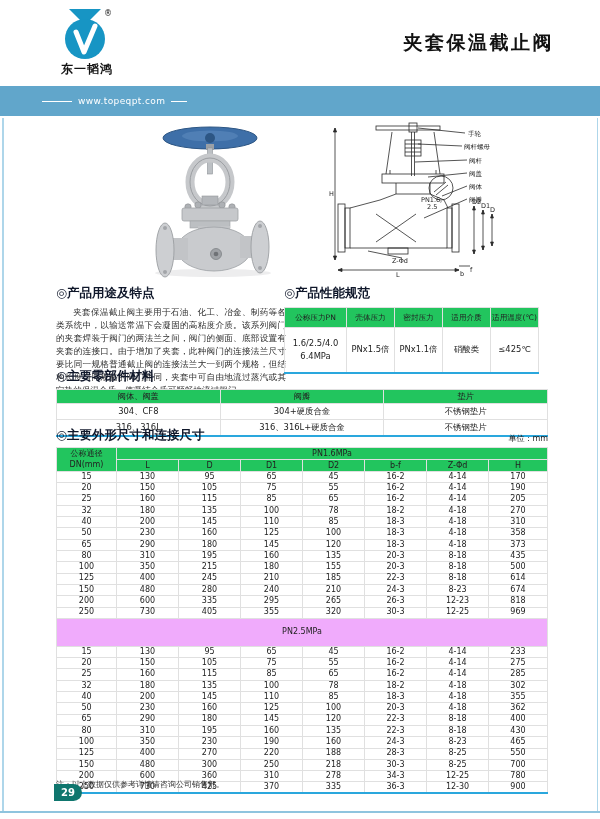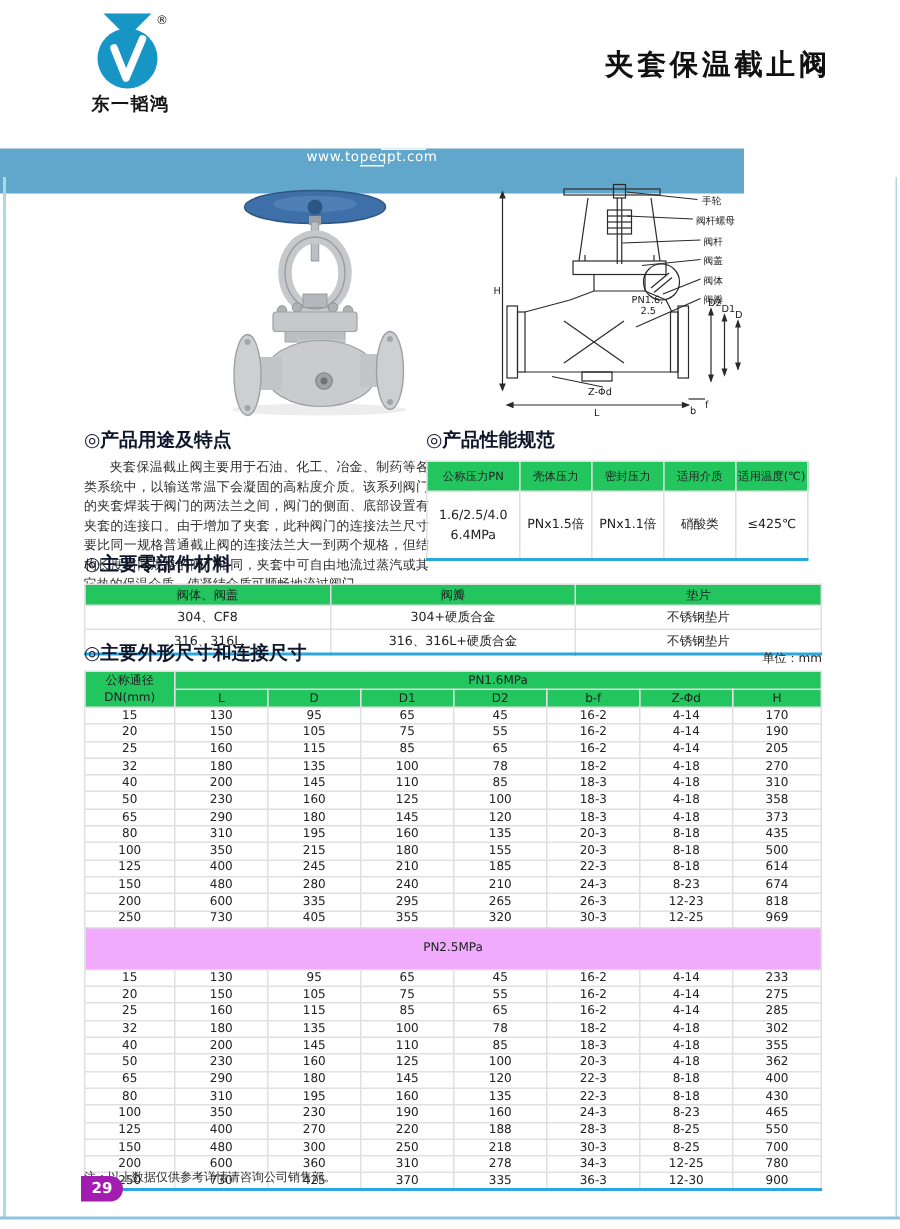--- a/index.html
+++ b/index.html
@@ -7,21 +7,21 @@
   body { width:600px; height:819px; font-family:"DejaVu Sans","Liberation Sans",sans-serif; }
   .page { position:relative; width:600px; height:819px; background:#fff; overflow:hidden; }
 
   
   .logo { position:absolute; left:54px; top:8px; width:66px; text-align:center; }
   .logo-mark { display:block; margin:0 auto; }
   .logo-text { font-size:12px; font-weight:bold; color:#141414; letter-spacing:1px; margin-top:1px; white-space:nowrap; }
   .page-title { position:absolute; right:46px; top:30px; font-size:19px; font-weight:bold; color:#111; letter-spacing:2.5px; white-space:nowrap; }
 
   
-  .blue-bar { position:absolute; left:0; top:99px; width:496px; height:30px; background:#61a6cb; display:flex; align-items:center;flex-direction:column; }
+  .blue-bar { position:absolute; left:0; top:86px; width:600px; height:30px; background:#61a6cb; display:flex; align-items:center; }
   .site-line { height:1px; background:#fff; }
   .site-line.l { width:30px; margin-left:42px; }
   .site-line.r { width:16px; }
   .site-text { color:#fff; font-size:9px; margin:0 6px; letter-spacing:.4px; }
 
   
   .frame-v { position:absolute; top:118px; width:1.5px; background:#aed6ea; height:694px; }
   .frame-v.left { left:2px; } .frame-v.right { right:2px; }
   .frame-b { position:absolute; left:0; top:811px; width:600px; height:2px; background:#8fc4de; }
 
@@ -52,21 +52,21 @@
   .dims { position:absolute; left:56px; top:427px; width:492px; }
   .dims-head { display:flex; justify-content:space-between; align-items:flex-end; }
   .unit-label { font-size:8px; color:#222; }
   .dims table { margin-top:3px; border-bottom:2px solid #2aa7dd; }
   .dims th { font-size:8px; height:12px; padding:0; line-height:1.2;margin-top:48px; }
   .dims td { font-size:8px; height:11.3px; padding:0; line-height:1.1; }
   .dims .band td { background:#f0abfc; height:28px; }
   .dims thead th.dn { line-height:1.25; }
 
   .note { position:absolute; left:56px; top:779px; font-size:8px; color:#2e2e2e; }
-  .page-badge { position:absolute; left:54px; top:784px; width:28px; height:17px; background:#a21caf;
+  .page-badge { position:absolute; left:54px; top:784px; width:28px; height:17px; background:#0f766e;
     color:#fff; font-size:10px; font-weight:bold; display:flex; align-items:center; justify-content:center;
     border-radius:0 9px 9px 0; }
 </style>
 </head>
 <body>
 
 <div class="page">
 
   <div class="logo">
     <svg class="logo-mark" width="62" height="52" viewBox="0 0 62 52">

